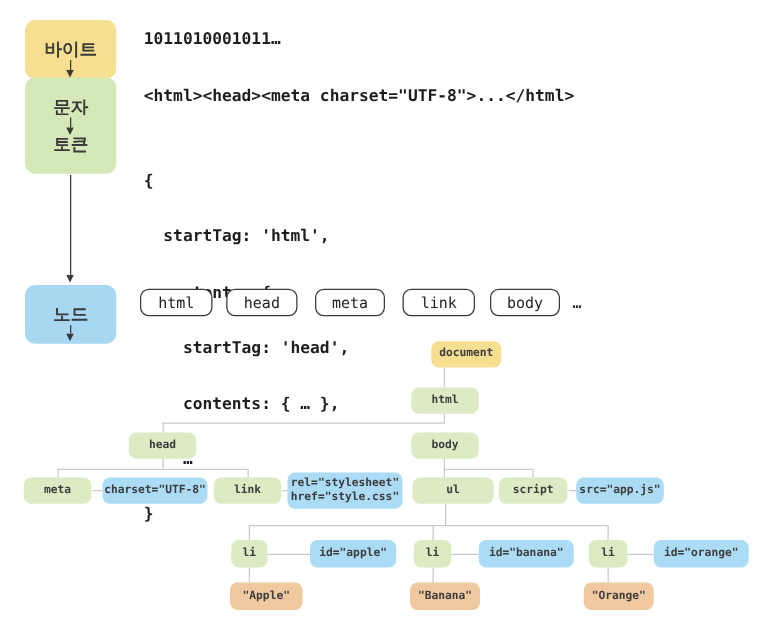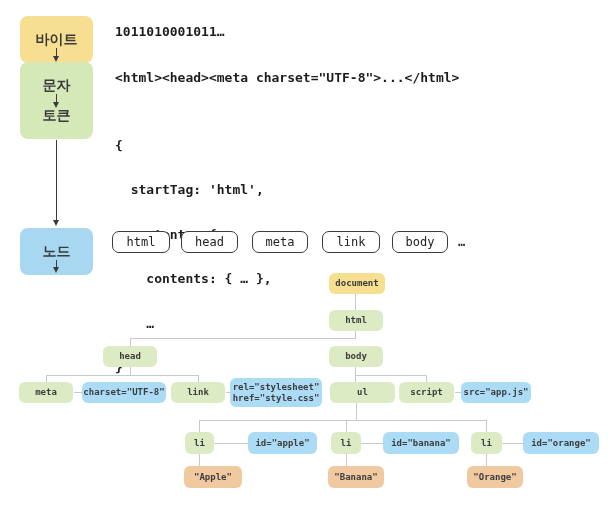--- a/index.html
+++ b/index.html
@@ -26,21 +26,21 @@
   .nodebox{position:absolute;height:22px;background:#fff;border:1.5px solid #3b3b3b;
            border-radius:7px;display:flex;align-items:center;justify-content:center;
            font-family:"DejaVu Sans Mono","Liberation Mono",monospace;font-size:12px;color:#222;
            box-sizing:border-box;}
   .ellip{position:absolute;font-family:"DejaVu Sans Mono","Liberation Mono",monospace;
          font-size:12px;font-weight:bold;color:#333;}
   
   .tbox{position:absolute;border-radius:6px;display:flex;align-items:center;justify-content:center;
         font-family:"DejaVu Sans Mono","Liberation Mono",monospace;font-size:9px;font-weight:bold;
         color:#3c3c3c;white-space:pre-line;text-align:center;line-height:11px;}
-  .t-yellow{background:#F6DF90;}
+  .t-yellow{background:#F6DF90;margin-left:16px;}
   .t-green{background:#DCEBC4;}
   .t-blue{background:#ABDBF5;}
   .t-orange{background:#F0C9A0;}
   .vline{position:absolute;width:1px;background:#c9c9c9;}
   .hline{position:absolute;height:1px;background:#c9c9c9;}
 </style>
 </head>
 <body>
 
 <div class="canvas">
@@ -59,20 +59,21 @@
   <div class="arrow-line" style="left:56px;top:260px;height:7px;"></div>
   <div class="arrow-head" style="left:53px;top:267px;"></div>
 
   <div class="code" style="left:115px;top:24px;">1011010001011…</div>
   <div class="code" style="left:115px;top:70px;">&lt;html&gt;&lt;head&gt;&lt;meta charset="UTF-8"&gt;...&lt;/html&gt;</div>
 
   <div class="code" style="left:115px;top:109px;">
     <div class="tokline">{</div>
     <div class="tokline">  startTag: 'html',</div>
     <div class="tokline">  contents: {</div>
+    <div class="tokline">    startTag: 'head',</div>
     <div class="tokline">    contents: { … },</div>
     <div class="tokline">    …</div>
     <div class="tokline">}</div>
   </div>
 
   <div class="nodebox" style="left:112px;top:231px;width:58px;">html</div>
   <div class="nodebox" style="left:181px;top:231px;width:57px;">head</div>
   <div class="nodebox" style="left:252px;top:231px;width:56px;">meta</div>
   <div class="nodebox" style="left:322px;top:231px;width:58px;">link</div>
   <div class="nodebox" style="left:392px;top:231px;width:56px;">body</div>

